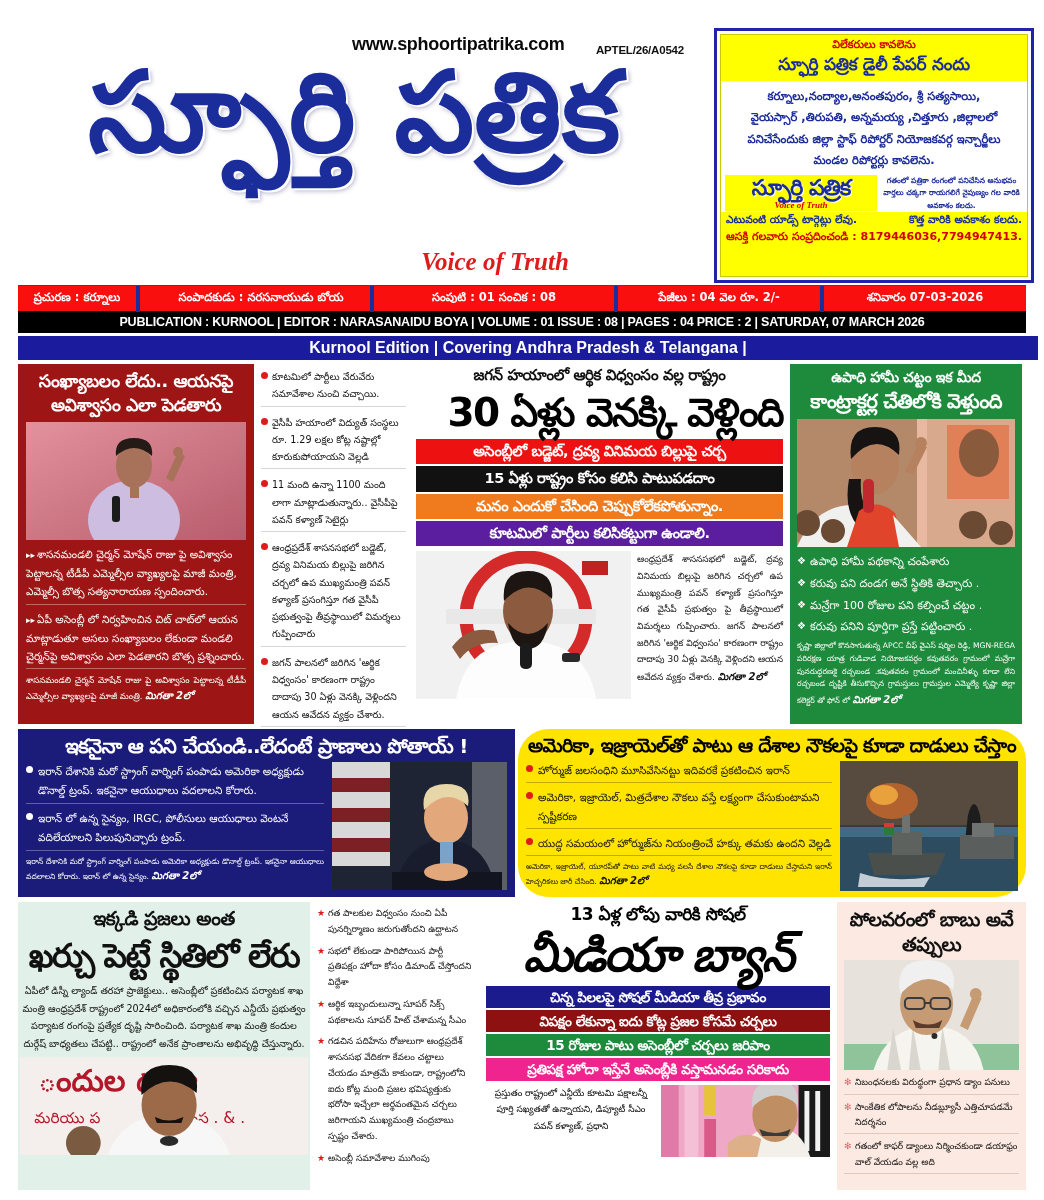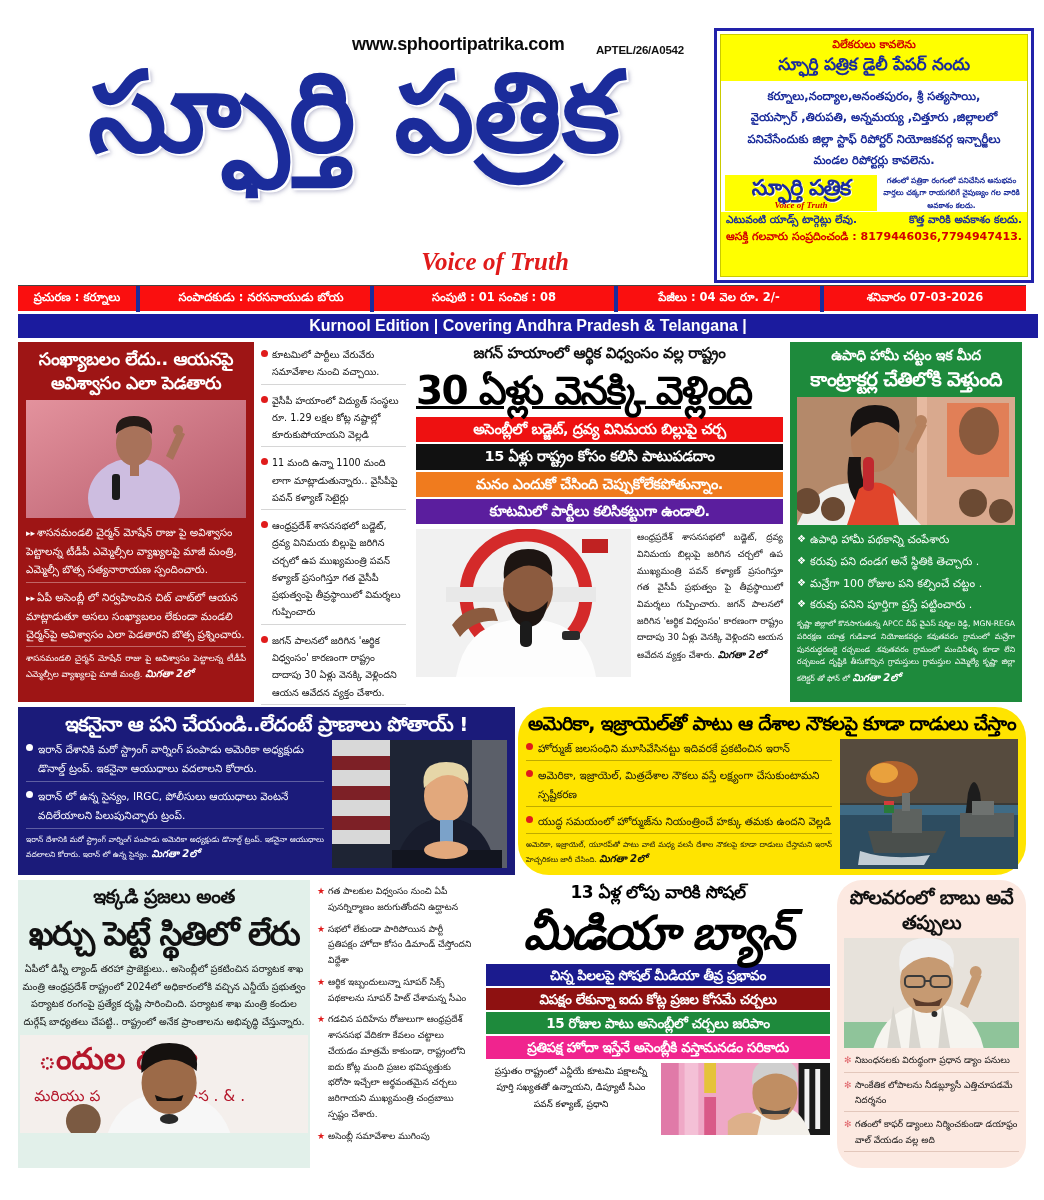--- a/index.html
+++ b/index.html
@@ -151,23 +151,23 @@
     content:""; position:absolute; left:0; top:4px; width:7px; height:7px;
     background:#e01b1b; border-radius:50%;
   }
 
   .col-center { width:375px; background:#ffffff; padding:2px 4px; }
   .kicker {
     text-align:center; font-family:"DejaVu Sans", sans-serif;
     font-size:15px; font-weight:bold; color:#111; letter-spacing:-0.4px;
   }
   .mega {
-    text-align:left; font-family:"DejaVu Sans", sans-serif;
+    text-align:right; font-family:"DejaVu Sans", sans-serif;
     font-size:39px; font-weight:bold; color:#000; line-height:1.28;
-    letter-spacing:-1.6px; margin-top:1px;text-decoration:underline;
+    letter-spacing:-1.6px; margin-top:1px;
   }
   .bandstack { margin-top:1px; }
   .band {
     color:#ffffff; text-align:center; font-family:"DejaVu Sans", sans-serif;
     font-size:14.5px; font-weight:bold; padding:4px 2px; letter-spacing:-0.4px;
     margin-bottom:2px; line-height:1.2;
   }
   .center-lower { display:flex; gap:6px; margin-top:5px; }
   .center-photo {
     width:215px; height:148px; overflow:hidden; position:relative;
@@ -280,21 +280,21 @@
     font-style:italic; margin-top:-2px;
   }
   .col-c3 .band {
     font-size:13.5px; padding:3px 2px; letter-spacing:-0.4px;
   }
   .c3-lower { display:flex; gap:5px; margin-top:4px; }
   .c3-text { width:170px; font-family:"DejaVu Sans", sans-serif; font-size:9px; line-height:1.85; text-align:center; }
   .c3-photo { flex:1; height:72px; overflow:hidden; position:relative;
     background:linear-gradient(170deg,#f6c9de 0%,#e99ec2 50%,#d98bb0 100%); }
 
-  .col-peach { flex:1; background:#fce9e1; color:#111; padding:5px 7px;border-radius:25px; }
+  .col-peach { flex:1; background:#fce9e1; color:#111; padding:5px 7px; }
   .col-peach .hl {
     text-align:center; font-family:"DejaVu Sans", sans-serif;
     font-size:19px; font-weight:bold; letter-spacing:-0.6px; line-height:1.3;
   }
   .peach-photo { width:100%; height:110px; overflow:hidden; position:relative; margin-top:4px;
     background:linear-gradient(180deg,#e9e5e0 0%,#dcd6cf 55%,#bfd9c0 100%); }
   .col-peach .b {
     font-family:"DejaVu Sans", sans-serif; font-size:9px; line-height:1.7;
     margin-bottom:5px; padding-left:11px; position:relative;
     border-bottom:1px solid #e3c7bb; padding-bottom:3px;
@@ -344,20 +344,21 @@
     <div class="cell c1">ప్రచురణ : కర్నూలు</div>
     <div class="sep"></div>
     <div class="cell c2">సంపాదకుడు : నరసనాయుడు బోయ</div>
     <div class="sep"></div>
     <div class="cell c3">సంపుటి : 01   సంచిక : 08</div>
     <div class="sep"></div>
     <div class="cell c4">పేజీలు : 04   వెల రూ. 2/-</div>
     <div class="sep"></div>
     <div class="cell c5">శనివారం 07-03-2026</div>
   </div>
+  <div class="info-black">PUBLICATION : KURNOOL | EDITOR : NARASANAIDU BOYA | VOLUME : 01   ISSUE : 08 |  PAGES : 04   PRICE : 2  | SATURDAY, 07 MARCH 2026</div>
   <div class="edition-bar">Kurnool Edition | Covering Andhra Pradesh &amp; Telangana |</div>
 
   <div class="row1">
 
     <div class="col-red">
       <div class="hl">సంఖ్యాబలం లేదు.. ఆయనపై అవిశ్వాసం ఎలా పెడతారు</div>
       <div class="photo" style="height:118px;margin-top:5px;">
         <svg width="100%" height="118" viewBox="0 0 220 118" preserveAspectRatio="none">
           <rect width="220" height="118" fill="#cf7b88"></rect>
           <rect x="0" y="0" width="220" height="118" fill="url(#g1)"></rect>

